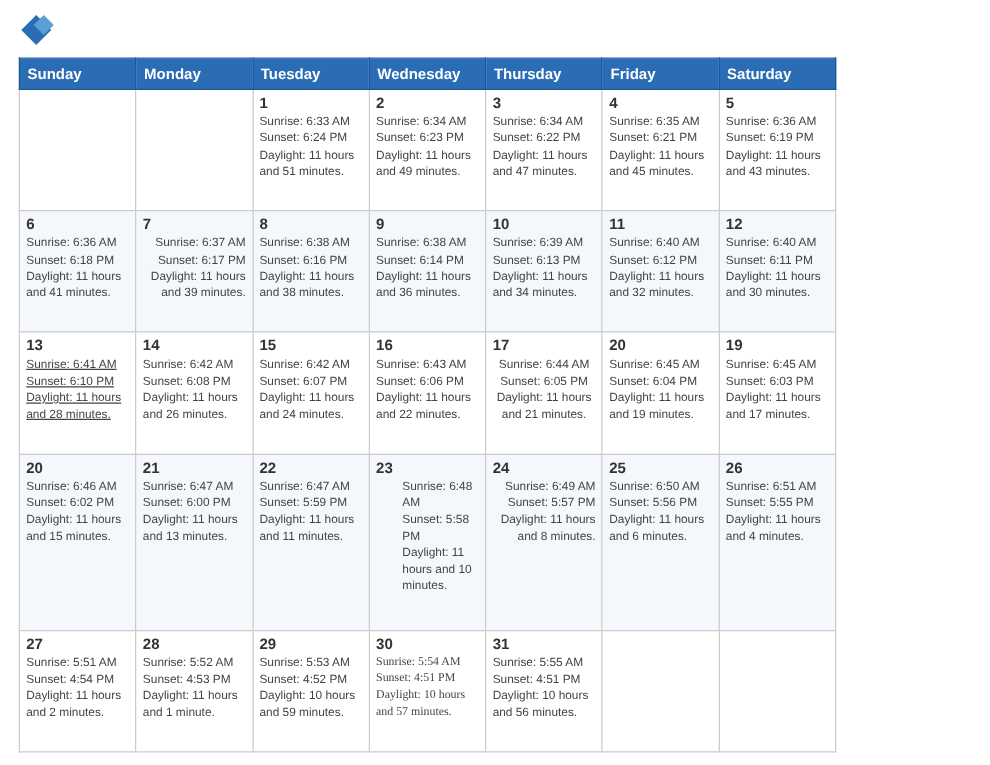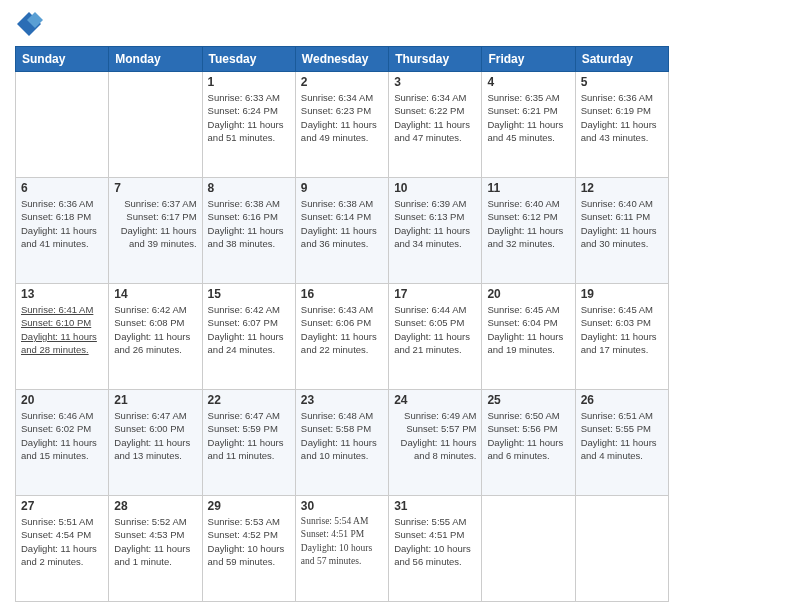--- a/index.html
+++ b/index.html
@@ -236,21 +236,21 @@
 Daylight: 11 hours and 24 minutes.</div>
           </td>
           <td>
             <div class="day-number">16</div>
             <div class="day-info" style="white-space: pre-line;">Sunrise: 6:43 AM
 Sunset: 6:06 PM
 Daylight: 11 hours and 22 minutes.</div>
           </td>
           <td>
             <div class="day-number">17</div>
-            <div class="day-info" style="white-space: pre-line;">Sunrise: 6:44 AM
+            <div class="day-info" style="white-space: pre-line; text-align: center;">Sunrise: 6:44 AM
 Sunset: 6:05 PM
 Daylight: 11 hours and 21 minutes.</div>
           </td>
           <td>
             <div class="day-number">20</div>
             <div class="day-info" style="white-space: pre-line;">Sunrise: 6:45 AM
 Sunset: 6:04 PM
 Daylight: 11 hours and 19 minutes.</div>
           </td>
           <td>
@@ -274,21 +274,21 @@
 Daylight: 11 hours and 13 minutes.</div>
           </td>
           <td>
             <div class="day-number">22</div>
             <div class="day-info" style="white-space: pre-line;">Sunrise: 6:47 AM
 Sunset: 5:59 PM
 Daylight: 11 hours and 11 minutes.</div>
           </td>
           <td>
             <div class="day-number">23</div>
-            <div class="day-info" style="white-space: pre-line;">Sunrise: 6:48 AM
+            <div class="day-info" style="white-space: pre-line; margin-left: 21px;">Sunrise: 6:48 AM
 Sunset: 5:58 PM
 Daylight: 11 hours and 10 minutes.</div>
           </td>
           <td>
             <div class="day-number">24</div>
             <div class="day-info" style="white-space: pre-line; text-align: right;">Sunrise: 6:49 AM
 Sunset: 5:57 PM
 Daylight: 11 hours and 8 minutes.</div>
           </td>
           <td>

